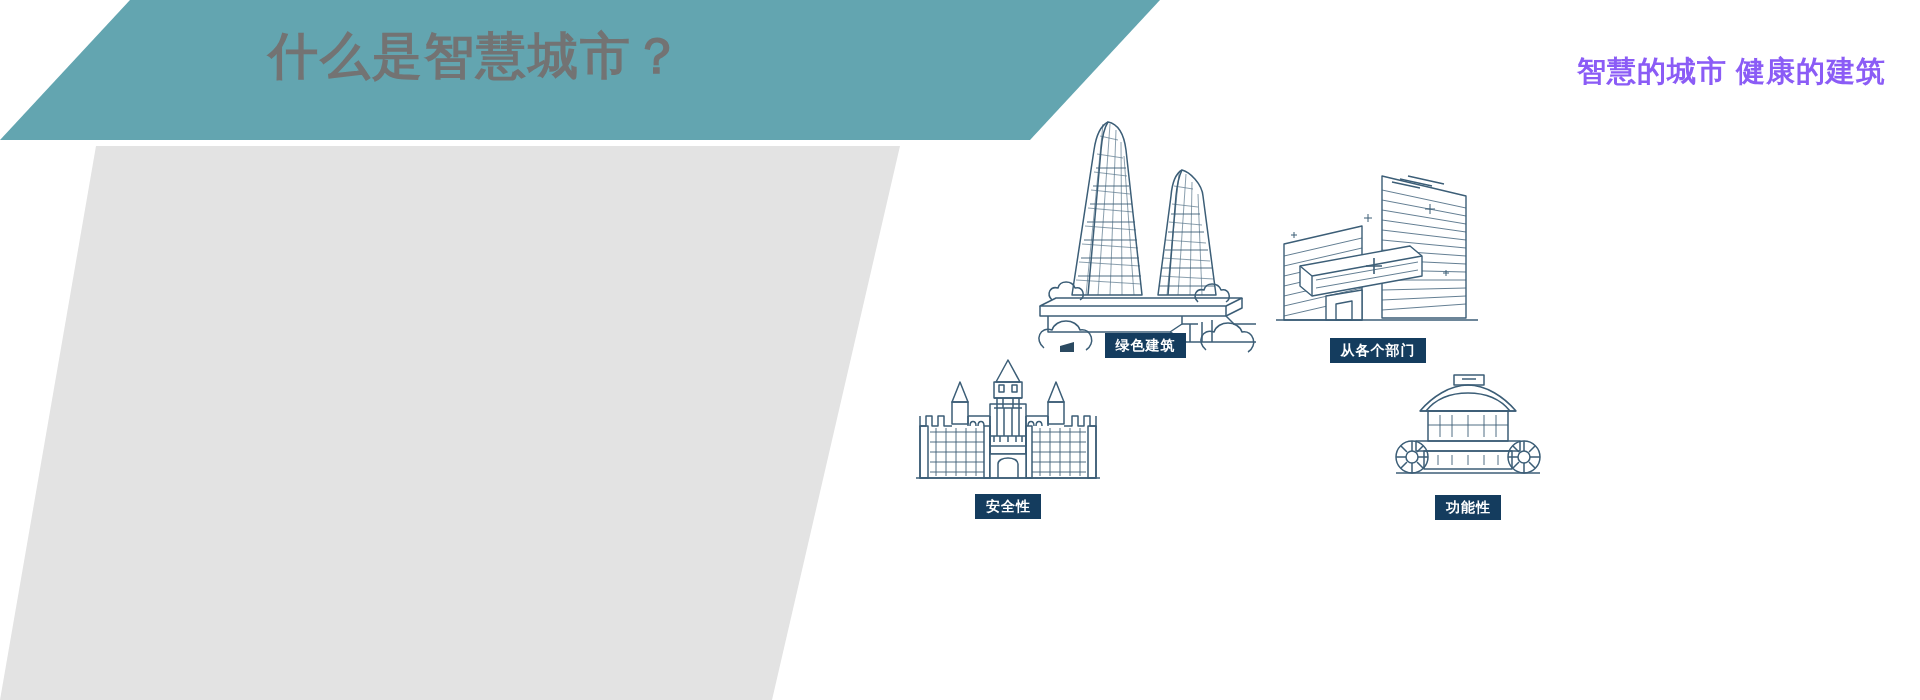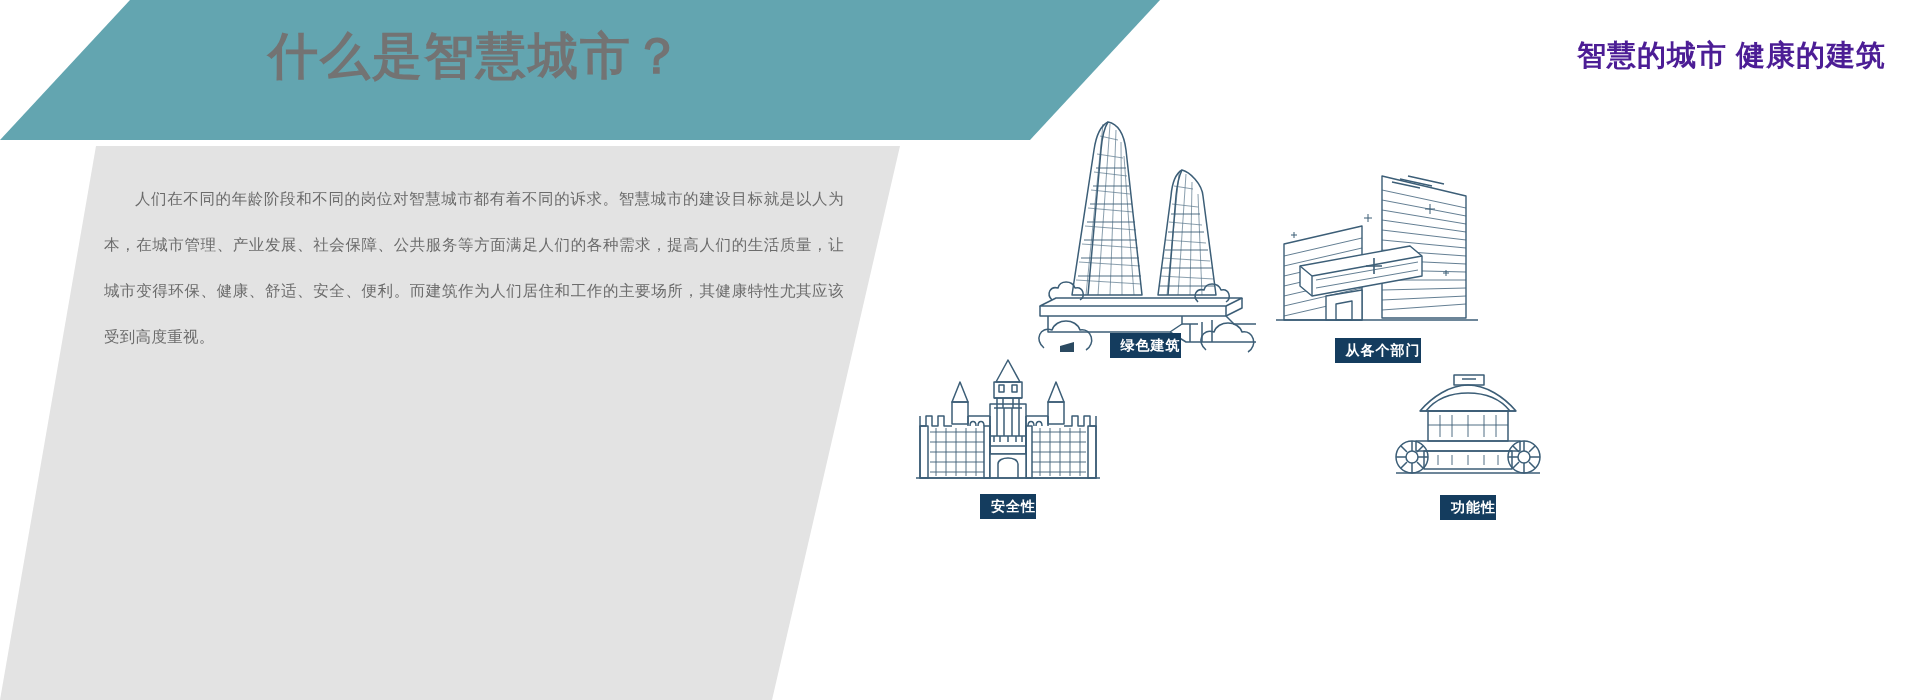--- a/index.html
+++ b/index.html
@@ -36,24 +36,24 @@
     letter-spacing: 2px;
     line-height: 1;
     white-space: nowrap;
     z-index: 3;
   }
 
   
   .right-headline {
     position: absolute;
     right: 34px;
-    top: 36px;
+    top: 52px;
     font-size: 29px;
     font-weight: bold;
-    color: #4c1d95;
+    color: #8b5cf6;
     letter-spacing: 1px;
     white-space: nowrap;
     z-index: 3;
   }
 
   
   .body-panel {
     position: absolute;
     left: 0;
     top: 146px;
@@ -96,21 +96,21 @@
     flex-direction: column;
     align-items: center;
   }
   .illus-art { display: block; }
   .illus-label {
     margin-top: 8px;
     background: #143c5e;
     color: #ffffff;
     font-size: 14px;
     font-weight: bold;
-    padding: 4px 0 5px 11px;
+    padding: 4px 10px 5px 11px;
     letter-spacing: 1px;
     line-height: 1.15;
     white-space: nowrap;
   }
 
   
   .pos-green   { left: 130px;  top: 10px;  }
   .pos-health  { left: 370px;  top: 70px;  }
   .pos-safety  { left: 0px;    top: 258px; }
   .pos-living  { left: 285px;  top: 265px; }
@@ -121,21 +121,20 @@
 </head>
 <body>
 
 <div class="header-banner"></div>
 <div class="header-title">什么是智慧城市？</div>
 
 <div class="right-headline">智慧的城市  健康的建筑</div>
 
 <div class="body-panel"></div>
 <div class="body-text">
-  <p>人们在不同的年龄阶段和不同的岗位对智慧城市都有着不同的诉求。智慧城市的建设目标就是以人为本，在城市管理、产业发展、社会保障、公共服务等方面满足人们的各种需求，提高人们的生活质量，让城市变得环保、健康、舒适、安全、便利。而建筑作为人们居住和工作的主要场所，其健康特性尤其应该受到高度重视。</p>
 </div>
 
 <div class="illustrations">
 
   <div class="illus-item pos-green">
     <svg class="illus-art" width="230" height="215" viewBox="0 0 230 215">
       <g fill="none" stroke="#3c5e77" stroke-width="1.5" stroke-linejoin="round">
 
         <path d="M78 12 C70 16 66 26 64 40 L42 185 L112 185 L96 40 C94 24 88 14 78 12 Z"></path>
         <path d="M78 12 C74 18 72 28 71 40 L58 185"></path>

